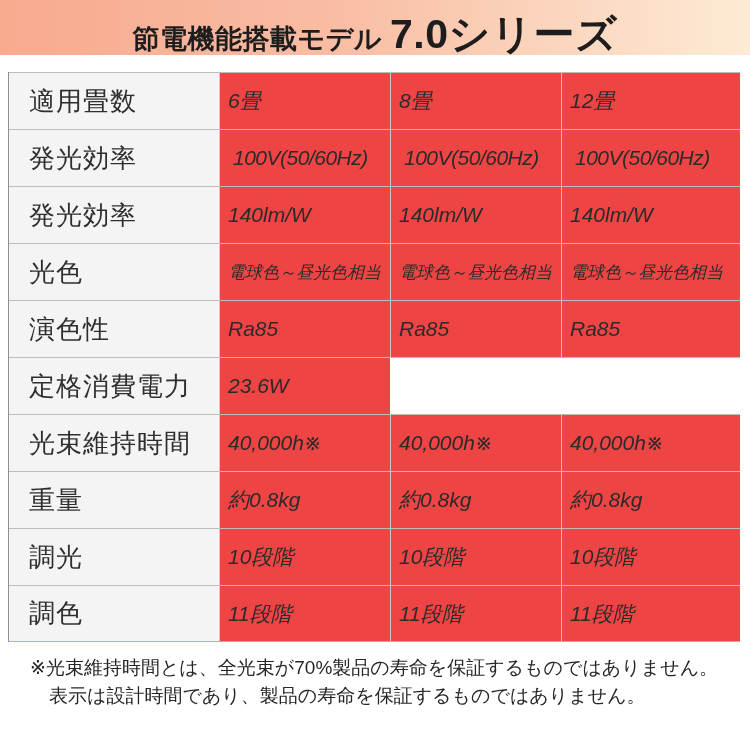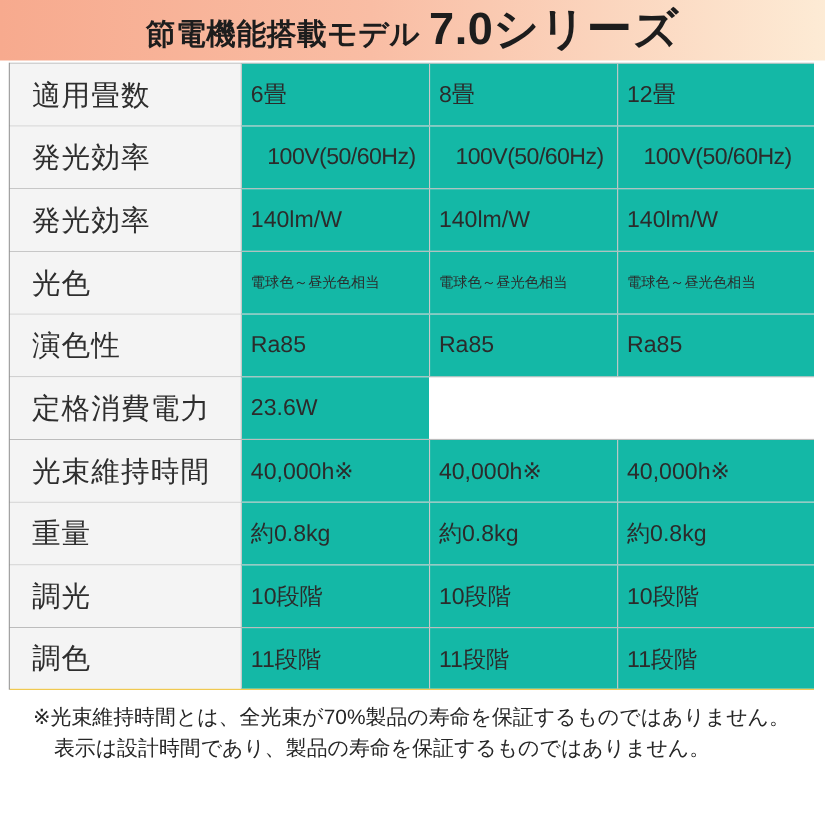--- a/index.html
+++ b/index.html
@@ -16,39 +16,39 @@
     width: 750px;
     height: 750px;
     background: #ffffff;
   }
   
   .banner {
     width: 750px;
     height: 55px;
     background: linear-gradient(to right, #f7aa8e 0%, #f9bda4 45%, #fdebd5 100%);
     text-align: center;
-    line-height: 52px;
+    line-height: 68px;
     white-space: nowrap;
   }
   .banner .model-label {
     font-size: 27px;
     font-weight: 700;
     color: #1d1d1d;
     letter-spacing: 0.5px;
   }
   .banner .series-label {
     font-size: 41px;
     font-weight: 900;
     color: #1d1d1d;
     letter-spacing: 0.5px;
     margin-left: 8px;
   }
   
   .spec-table {
-    margin: 2px 11px 0 8px;
+    margin: 17px 11px 0 8px;
     width: 731px;
     border-left: 1px solid #8f8f8f;
   }
   .spec-row {
     display: grid;
     grid-template-columns: 210px 171px 171px 179px;
     height: 57px;
     border-top: 1px solid #bcbcbc;
     box-sizing: border-box;
   }
@@ -64,36 +64,37 @@
   }
   .cell-label {
     background: #f4f4f4;
     padding-left: 20px;
     font-size: 26px;
     font-weight: 500;
     color: #2e2e2e;
     letter-spacing: 1px;
   }
   .cell-value {
-    background: #14b8a6;
+    background: #ef4444;
     border-left: 1px solid #c9c9c9;
     padding-left: 8px;
     font-size: 21px;
     font-weight: 500;
     color: #2b2b2b;
     letter-spacing: 0;
+    font-style: italic;
   }
   
   .spec-row:nth-child(2) .cell-value {
     letter-spacing: -0.5px;
-    padding-left: 23px;
+    padding-left: 13px;
   }
   
   .spec-row:nth-child(4) .cell-value {
-    font-size: 13px;
+    font-size: 17px;
   }
   
   .notes {
     margin: 12px 0 0 30px;
     font-size: 19px;
     line-height: 28px;
     color: #262626;
     font-weight: 500;
   }
   .notes .note-line-2 {

